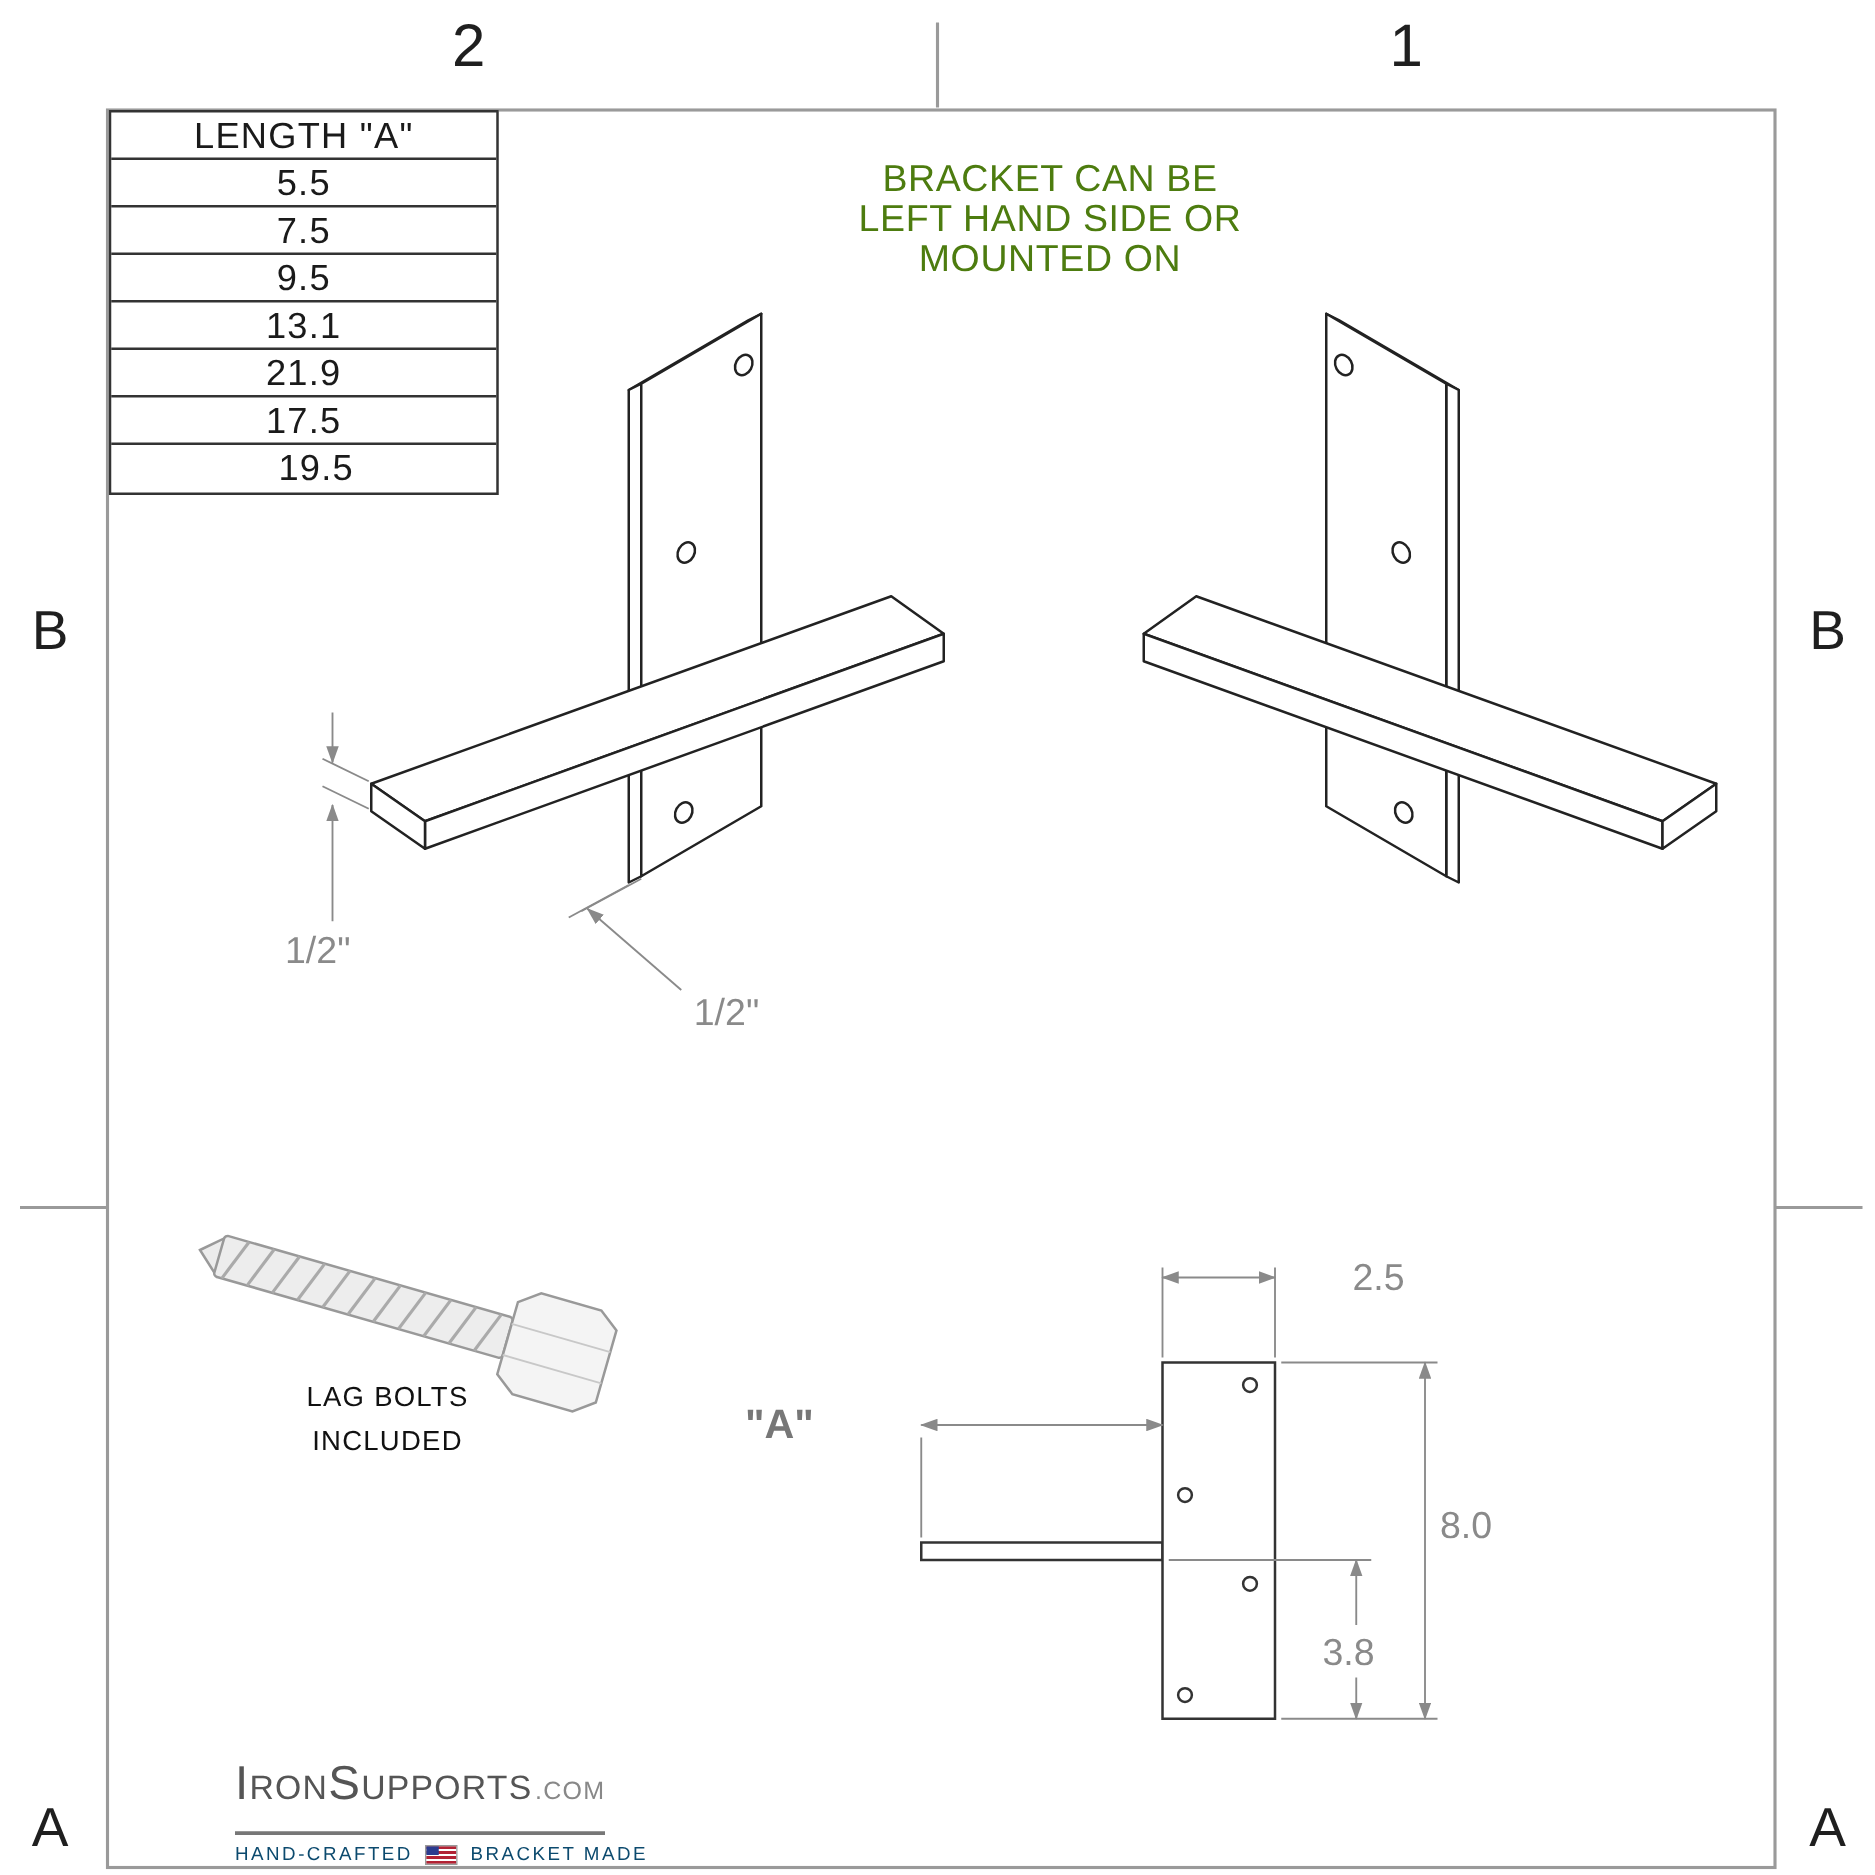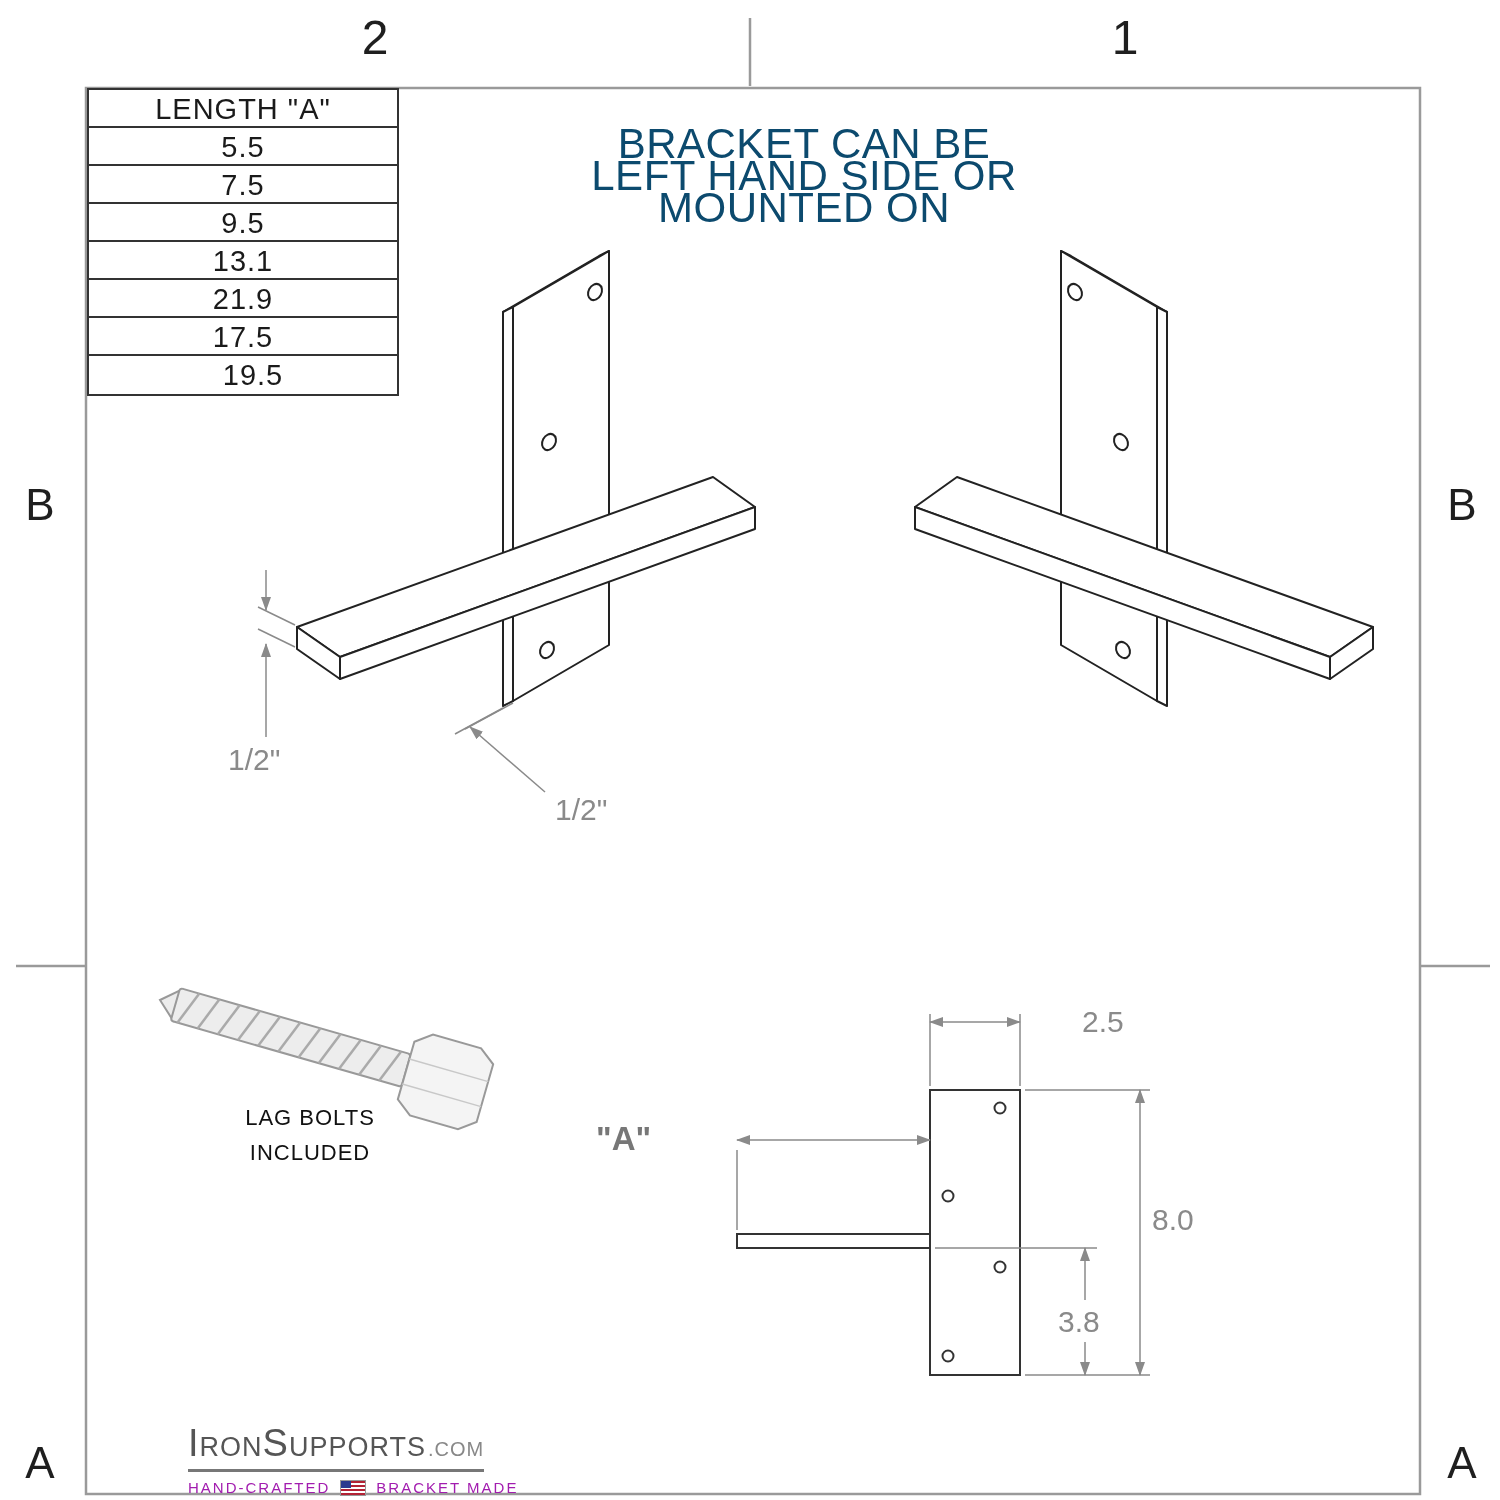--- a/index.html
+++ b/index.html
@@ -10,32 +10,32 @@
   .zone{position:absolute;color:#1f1f1f;text-align:center;}
   .zone-num{font-size:48px;width:70px;}
   .zone-let{font-size:44px;width:56px;}
 
   
   .length-table{position:absolute;left:87px;top:88px;width:312px;border:2px solid #333;box-sizing:border-box;background:#fff;}
   .lt-row{height:38px;line-height:38px;text-align:center;font-size:29px;letter-spacing:1px;border-bottom:2px solid #333;box-sizing:border-box;}
   .lt-row:last-child{border-bottom:none;margin-left:20px;}
 
   
-  .note{position:absolute;left:580px;top:128px;width:448px;text-align:center;font-size:42px;line-height:32px;letter-spacing:0.5px;color:#0c4a6e;}
+  .note{position:absolute;left:616px;top:128px;width:448px;text-align:center;font-size:30px;line-height:32px;letter-spacing:0.5px;color:#4d7c0f;}
 
   
   .bolt-caption{position:absolute;left:130px;top:1100px;width:360px;text-align:center;font-size:22px;line-height:35px;letter-spacing:1px;color:#111;}
 
   
   .logo{position:absolute;left:188px;top:1406px;}
-  .brand{display:inline-block;border-bottom:3px solid #777;padding-bottom:4px;color:#555;letter-spacing:1px;white-space:nowrap;margin-top:16px;}
+  .brand{display:inline-block;border-bottom:3px solid #777;padding-bottom:16px;color:#555;letter-spacing:1px;white-space:nowrap;}
   .brand .big{font-size:38px;}
   .brand .small{font-size:27px;}
   .brand .suffix{font-size:20px;color:#888;margin-left:2px;}
-  .tagline{margin-top:7px;display:flex;align-items:center;gap:10px;color:#a21caf;font-size:15px;letter-spacing:2px;white-space:nowrap;}
+  .tagline{margin-top:7px;display:flex;align-items:center;gap:10px;color:#0c4a6e;font-size:15px;letter-spacing:2px;white-space:nowrap;}
   .us-flag{display:inline-block;width:24px;height:14px;border:1px solid #999;
     background-image:linear-gradient(#2a3b8f,#2a3b8f),repeating-linear-gradient(180deg,#b22234 0 2px,#ffffff 2px 4px);
     background-size:10px 7px,100% 100%;background-repeat:no-repeat;background-position:0 0,0 0;}
 </style>
 </head>
 <body>
 
 <div id="canvas">
 
   <svg id="drawing-svg" width="1500" height="1500" viewBox="0 0 1500 1500">

